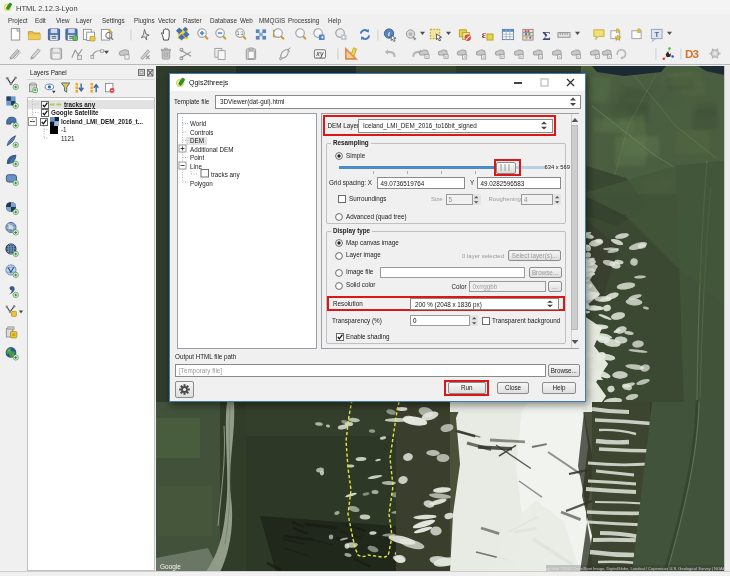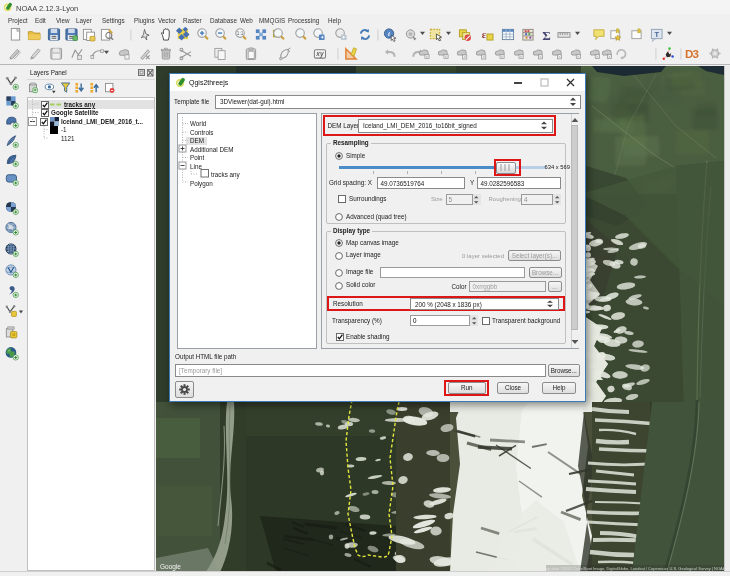--- a/index.html
+++ b/index.html
@@ -6,21 +6,21 @@
 .abs{position:absolute}
 .t{position:absolute;white-space:nowrap;color:#1a1a1a}
 </style></head><body>
 <div id="root">
 <div class="abs" style="left:0;top:0;width:730px;height:14px;background:#f4f4f4"></div>
 <svg class="abs" style="left:3px;top:2px" width="10" height="10" viewBox="0 0 10 10">
 <circle cx="4.6" cy="5.4" r="3.8" fill="#e0e06a"></circle>
 <circle cx="4.4" cy="5.6" r="2.0" fill="#fff"></circle>
 <rect x="4.5" y="0.5" width="3.4" height="7.5" rx="1.4" transform="rotate(35 6 4)" fill="#2f8f2f"></rect>
 </svg>
-<div class="t" style="left:16px;top:3.5px;font-size:7.5px;color:#3c3c3c">NOAA 2.12.3-Lyon</div>
+<div class="t" style="left:16px;top:3.5px;font-size:7.5px;color:#3c3c3c">HTML 2.12.3-Lyon</div>
 <div class="abs" style="left:0;top:14px;width:730px;height:12px;background:#f0f0f0"></div>
 <div class="t" style="left:8px;top:16.5px;font-size:6.3px;color:#333">Project</div>
 <div class="t" style="left:35px;top:16.5px;font-size:6.3px;color:#333">Edit</div>
 <div class="t" style="left:56px;top:16.5px;font-size:6.3px;color:#333">View</div>
 <div class="t" style="left:76px;top:16.5px;font-size:6.3px;color:#333">Layer</div>
 <div class="t" style="left:102px;top:16.5px;font-size:6.3px;color:#333">Settings</div>
 <div class="t" style="left:134px;top:16.5px;font-size:6.3px;color:#333">Plugins</div>
 <div class="t" style="left:158px;top:16.5px;font-size:6.3px;color:#333">Vector</div>
 <div class="t" style="left:183px;top:16.5px;font-size:6.3px;color:#333">Raster</div>
 <div class="t" style="left:210px;top:16.5px;font-size:6.3px;color:#333">Database</div>

